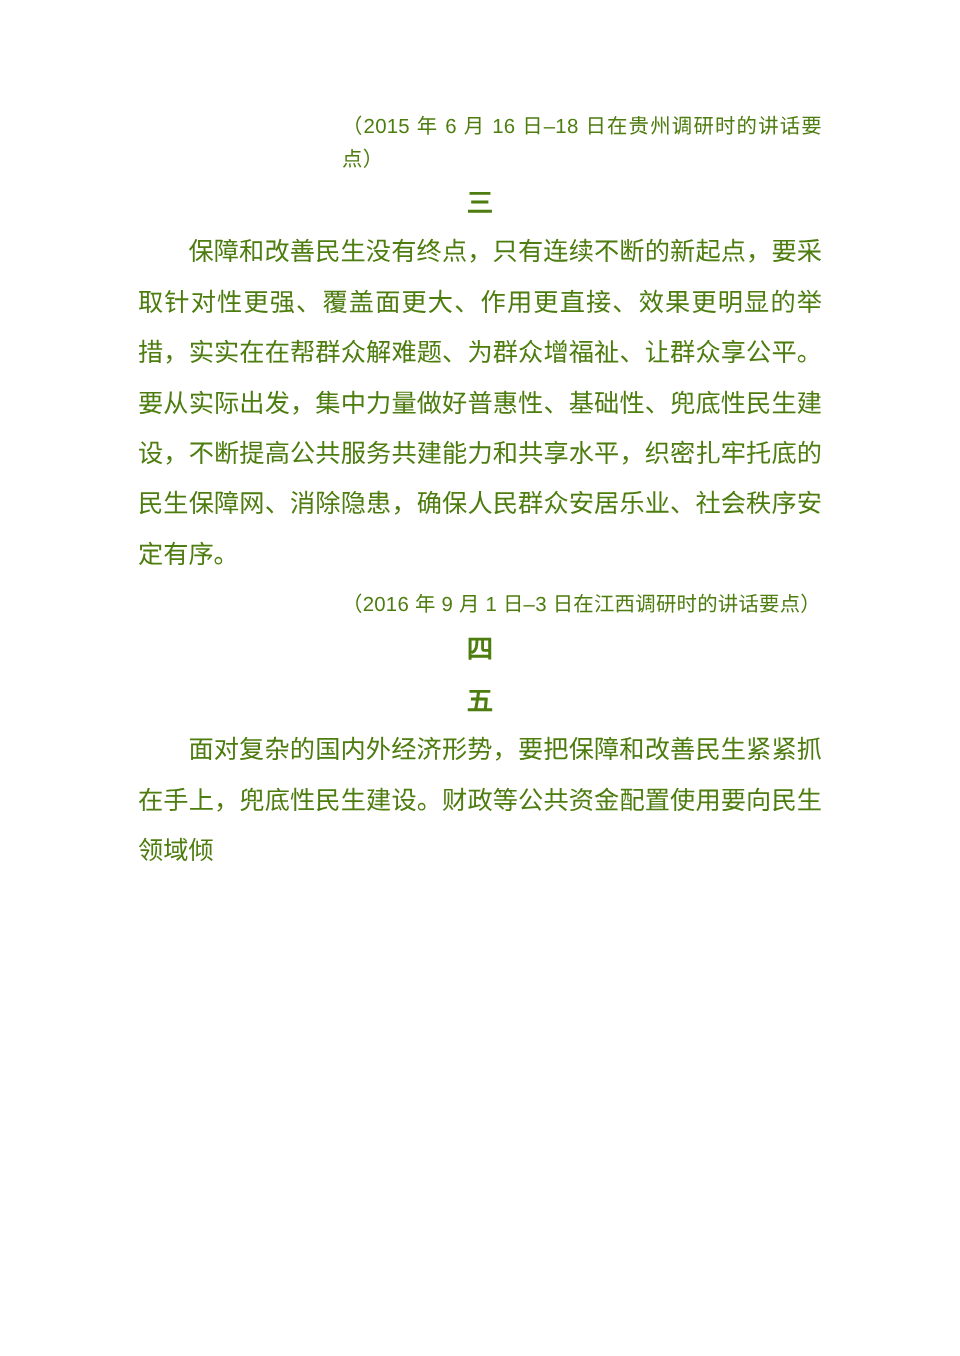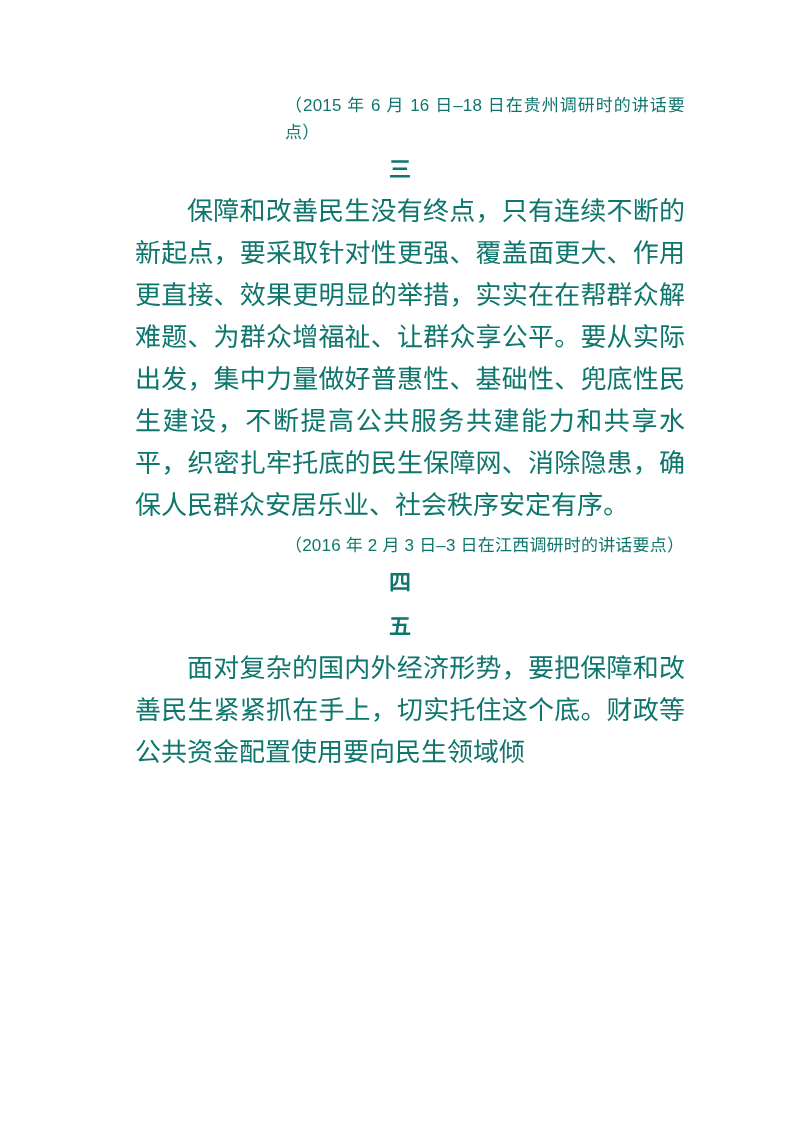--- a/index.html
+++ b/index.html
@@ -6,65 +6,64 @@
   html, body { background: #8a8a8a; }
   body {
     font-family: "Liberation Sans", "DejaVu Sans", sans-serif;
   }
   .page {
     position: relative;
     width: 800px;
     height: 1130px;
     margin: 0 auto;
     background: #ffffff;
-    color: #0f766e;
+    color: #4d7c0f;
     overflow: hidden;
   }
   .content {
     padding: 86px 115px 0 115px;
   }
   .citation {
     font-size: 17px;
     line-height: 27px;
     margin: 6px 0 0 170px;
     text-align: justify;
     letter-spacing: 0.2px;
   }
   .section-heading {
     font-size: 22px;
     font-weight: 700;
     line-height: 40px;
     text-align: center;
     margin-top: 4px;
   }
   .para {
-    font-size: 26px;
+    font-size: 21px;
     line-height: 42px;
     text-align: justify;
     text-indent: 2em;
     word-break: break-all;
-    margin-left: 20px;
   }
 </style>
 </head>
 <body>
 
 <div class="page">
   <div class="content">
 
     <div class="citation">（2015 年 6 月 16 日–18 日在贵州调研时的讲话要点）</div>
 
     <div class="section-heading">三</div>
 
     <div class="para">保障和改善民生没有终点，只有连续不断的新起点，要采取针对性更强、覆盖面更大、作用更直接、效果更明显的举措，实实在在帮群众解难题、为群众增福祉、让群众享公平。要从实际出发，集中力量做好普惠性、基础性、兜底性民生建设，不断提高公共服务共建能力和共享水平，织密扎牢托底的民生保障网、消除隐患，确保人民群众安居乐业、社会秩序安定有序。</div>
 
-    <div class="citation">（2016 年 2 月 3 日–3 日在江西调研时的讲话要点）</div>
+    <div class="citation">（2016 年 9 月 1 日–3 日在江西调研时的讲话要点）</div>
 
     <div class="section-heading">四</div>
 
 
 
     <div class="section-heading">五</div>
 
-    <div class="para">面对复杂的国内外经济形势，要把保障和改善民生紧紧抓在手上，切实托住这个底。财政等公共资金配置使用要向民生领域倾</div>
+    <div class="para">面对复杂的国内外经济形势，要把保障和改善民生紧紧抓在手上，兜底性民生建设。财政等公共资金配置使用要向民生领域倾</div>
 
   </div>
 </div>
 
 </body></html>

